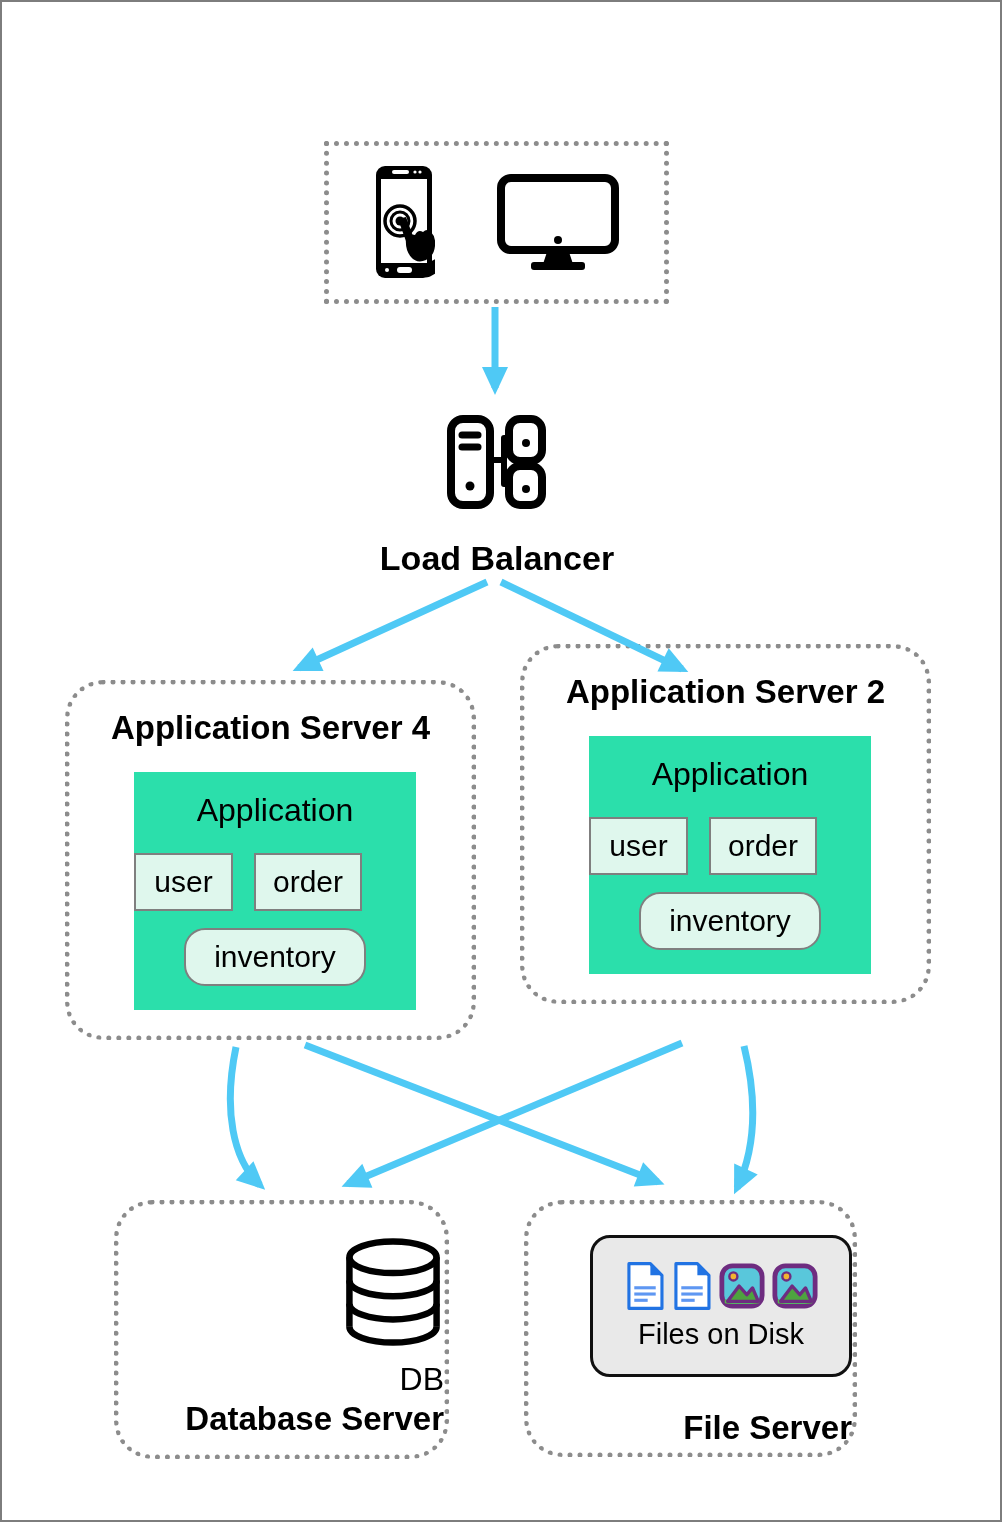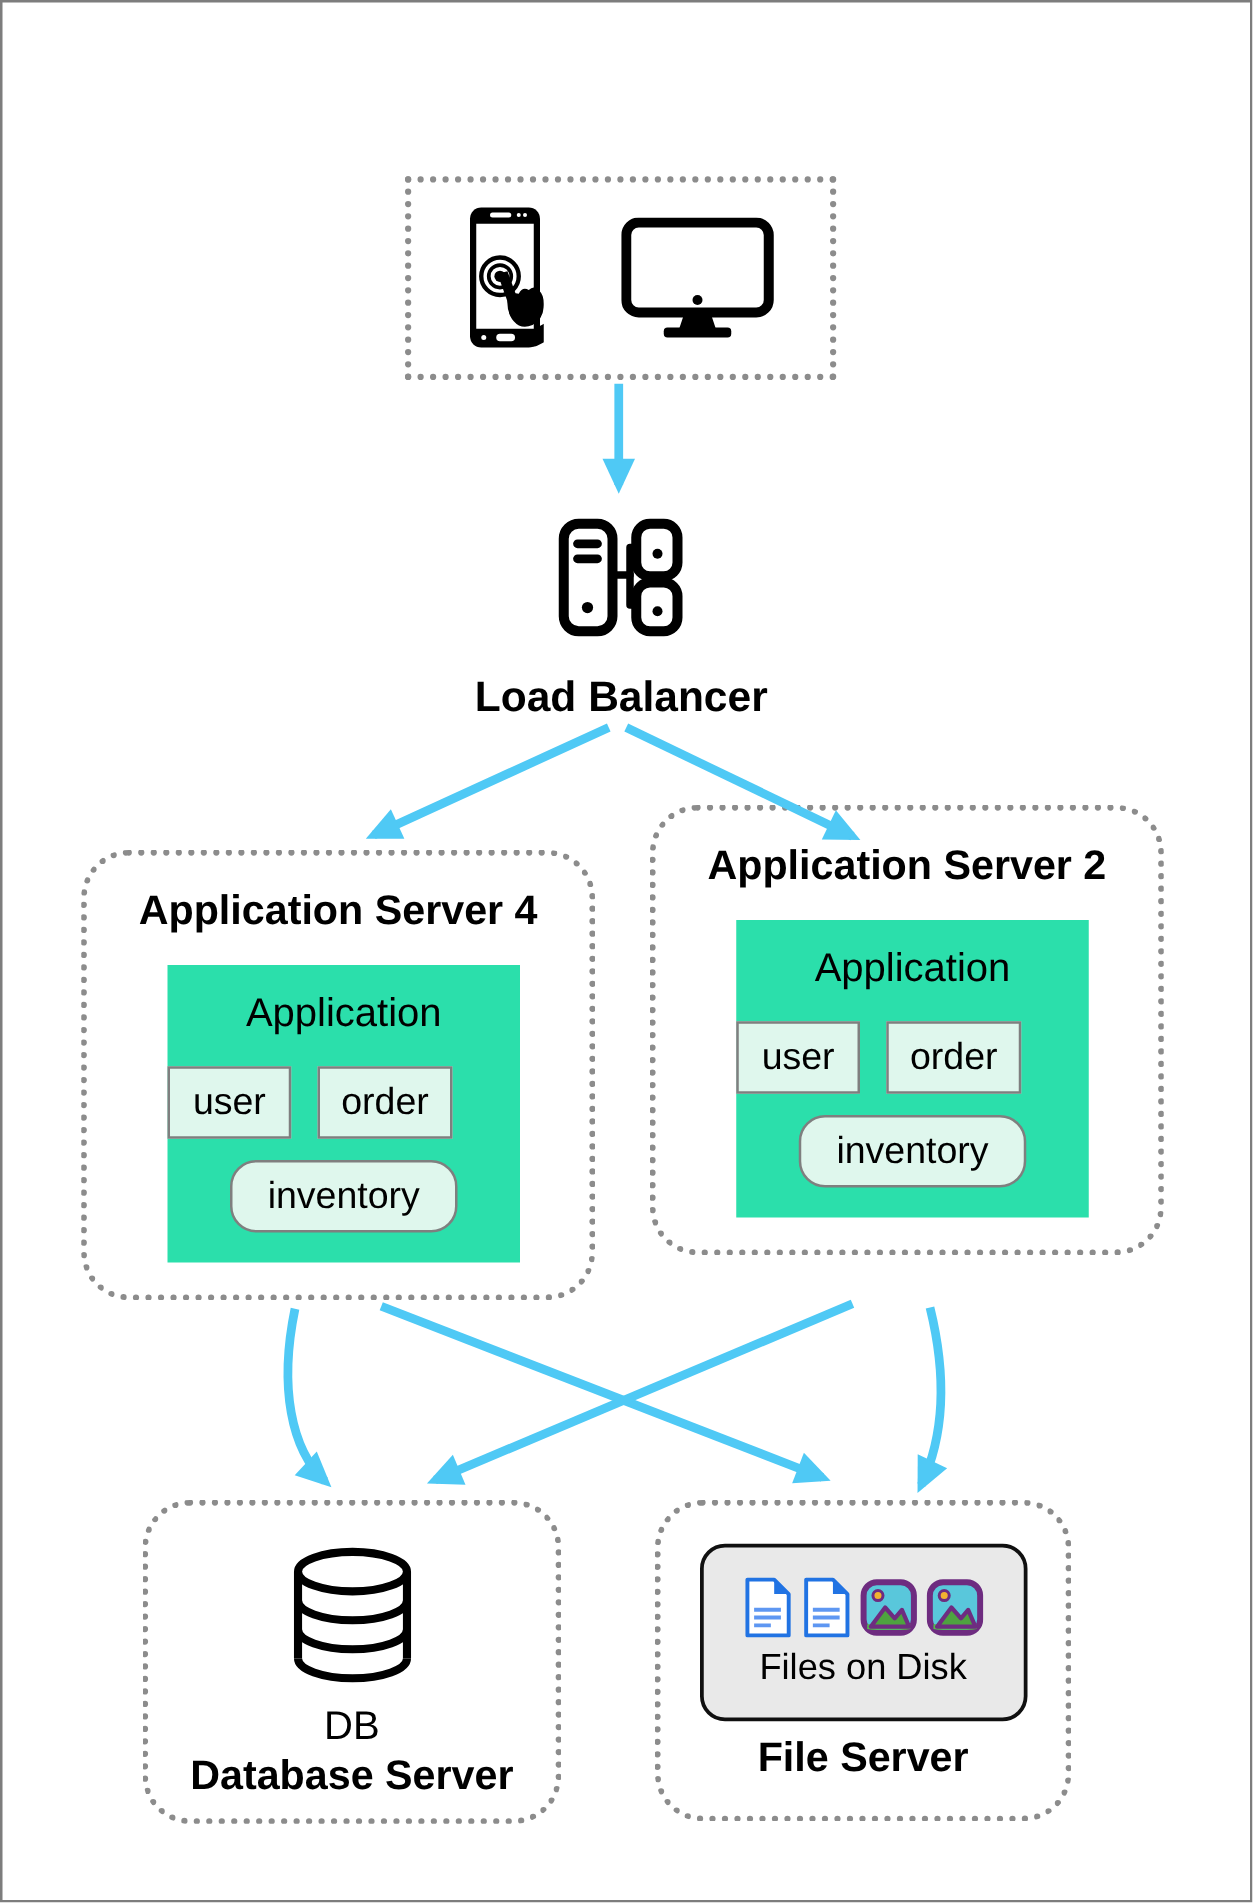--- a/index.html
+++ b/index.html
@@ -82,41 +82,41 @@
     padding: 0 17px;
     min-width: 99px;
   }
   .module.wide { padding: 0 28px; border-radius: 21px; }
   .inv-row { margin-top: 17px; display: flex; justify-content: center; }
   .bottom-box {
     width: 335px; height: 259px;
     border-radius: 38px;
     display: flex;
     flex-direction: column;
-    align-items: center;
+    align-items: flex-end;
   }
   #db-server { left: 112px; top: 1198px; }
   #file-server { left: 522px; top: 1198px; width: 333px; height: 257px; }
   .db-icon-wrap { margin-top: 28px; }
   .db-label { font-size: 32px; margin-top: 4px; }
   .bottom-title { font-size: 33px; font-weight: bold; margin-top: 2px; }
   .files-panel {
     margin-top: 30px;
     width: 262px; height: 142px;
     background: #E9E9E9;
     border: 3px solid #101010;
     border-radius: 20px;
     display: flex;
     flex-direction: column;
     align-items: center;
     justify-content: center;
   }
   .files-icons { display: flex; align-items: center; gap: 7px; }
   .files-label { font-size: 29px; margin-top: 7px; }
-  #file-server .bottom-title { margin-top: 10px; }
+  #file-server .bottom-title { margin-top: 32px; }
   
   .lb-icon {
     position: absolute;
     left: 443px; top: 412px;
   }
   .lb-label {
     position: absolute;
     left: 345px; top: 537px;
     width: 300px;
     text-align: center;

